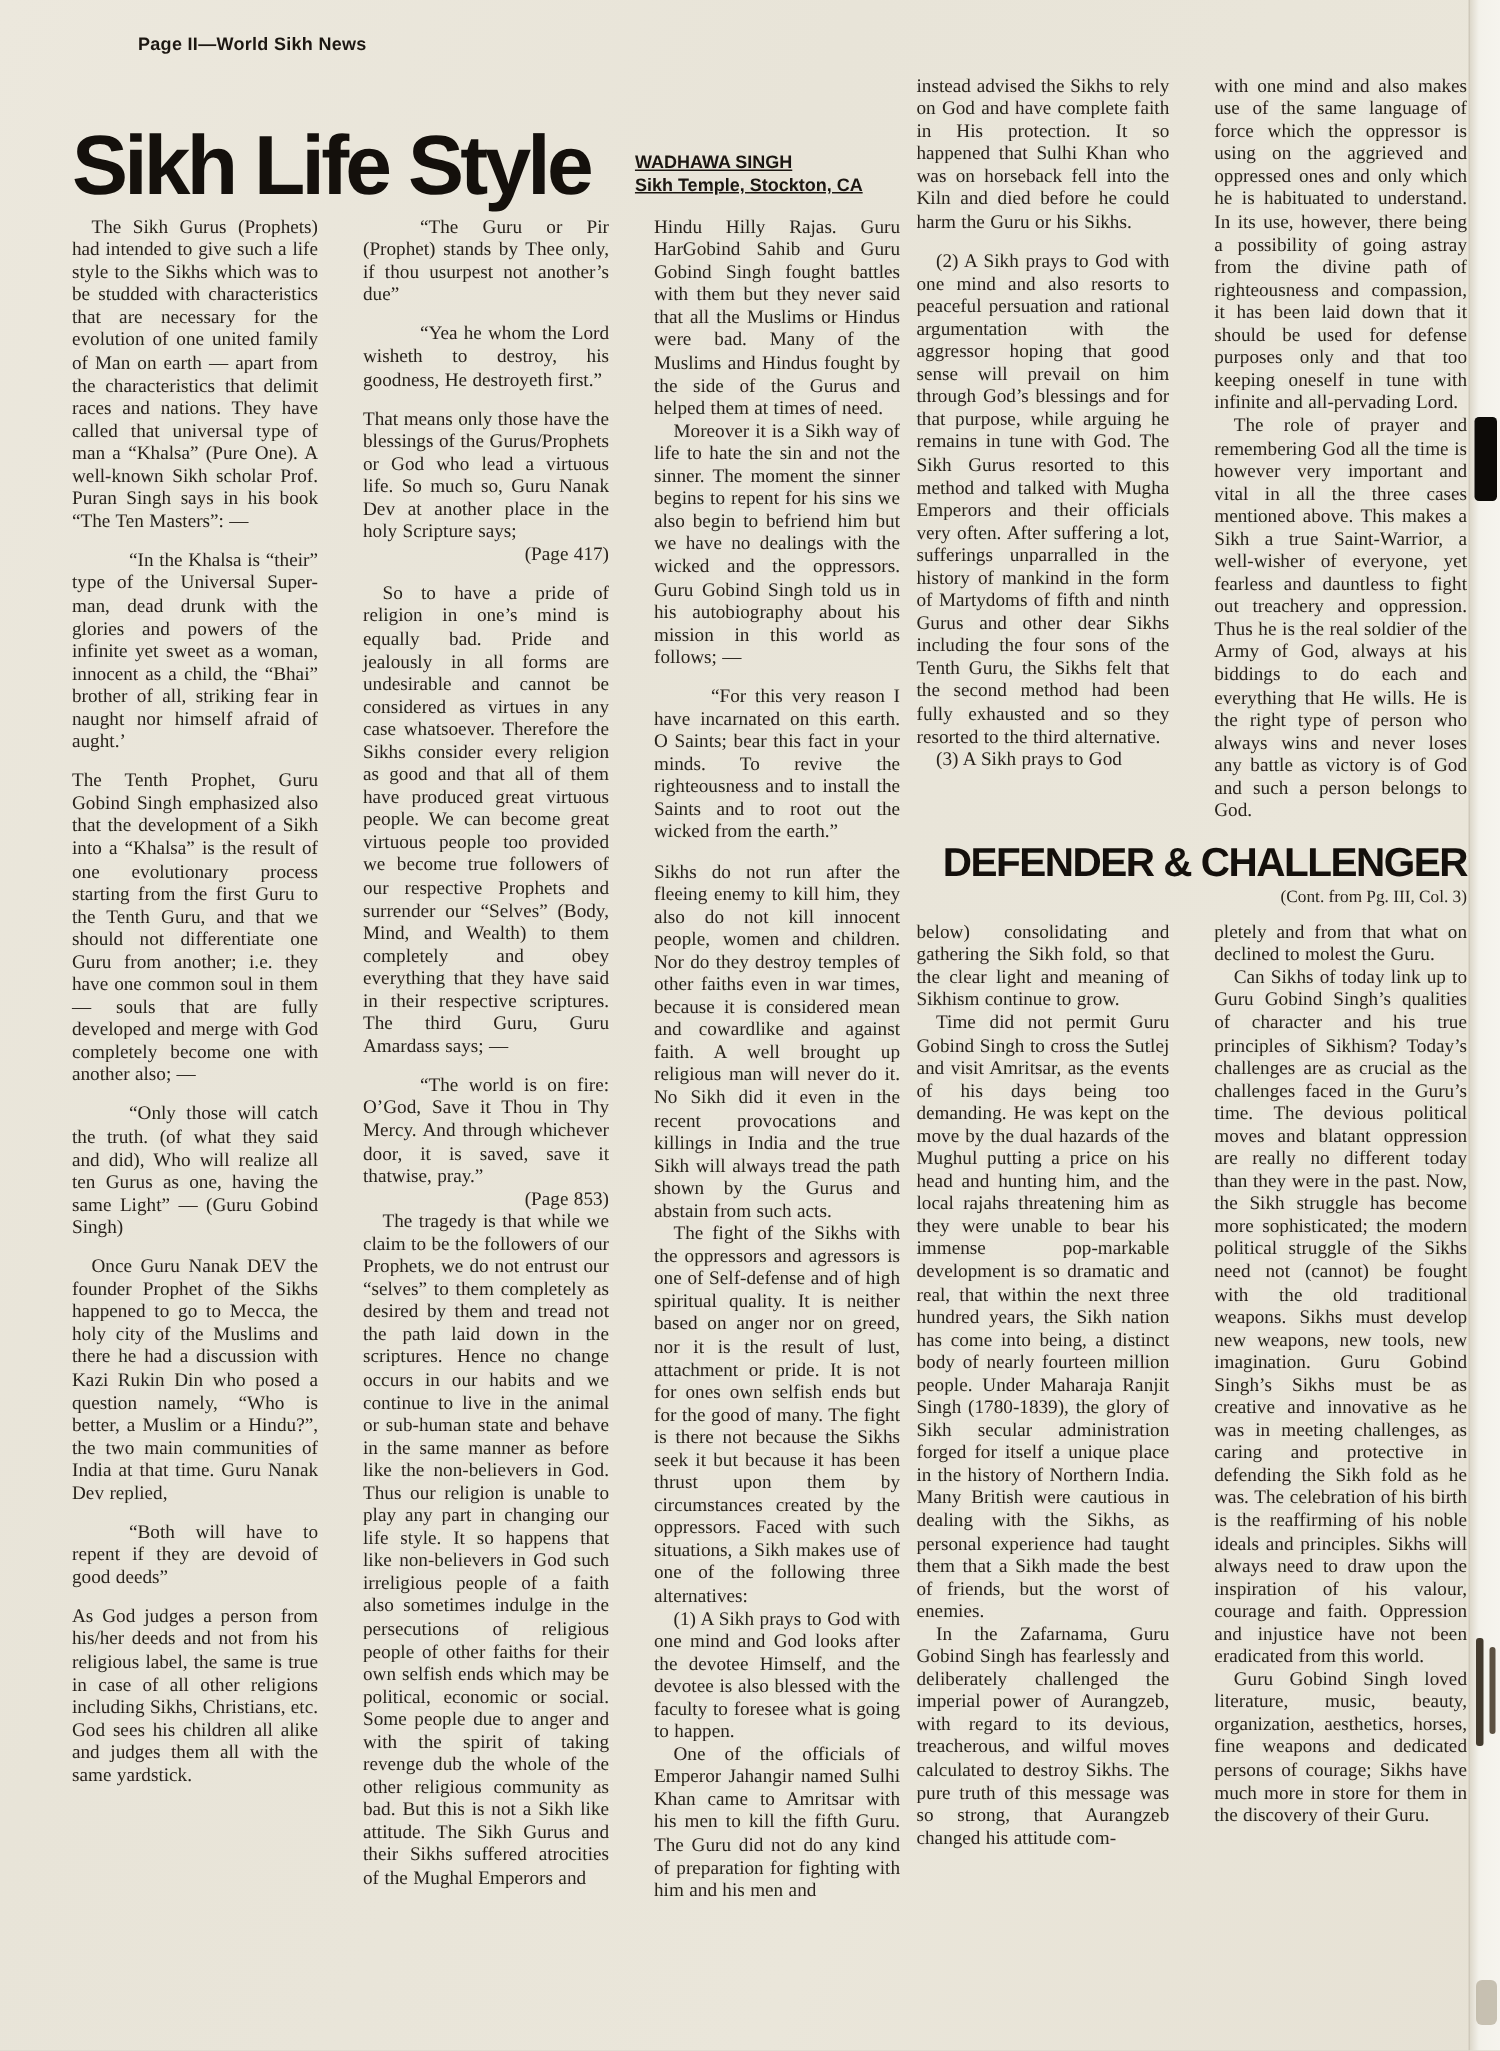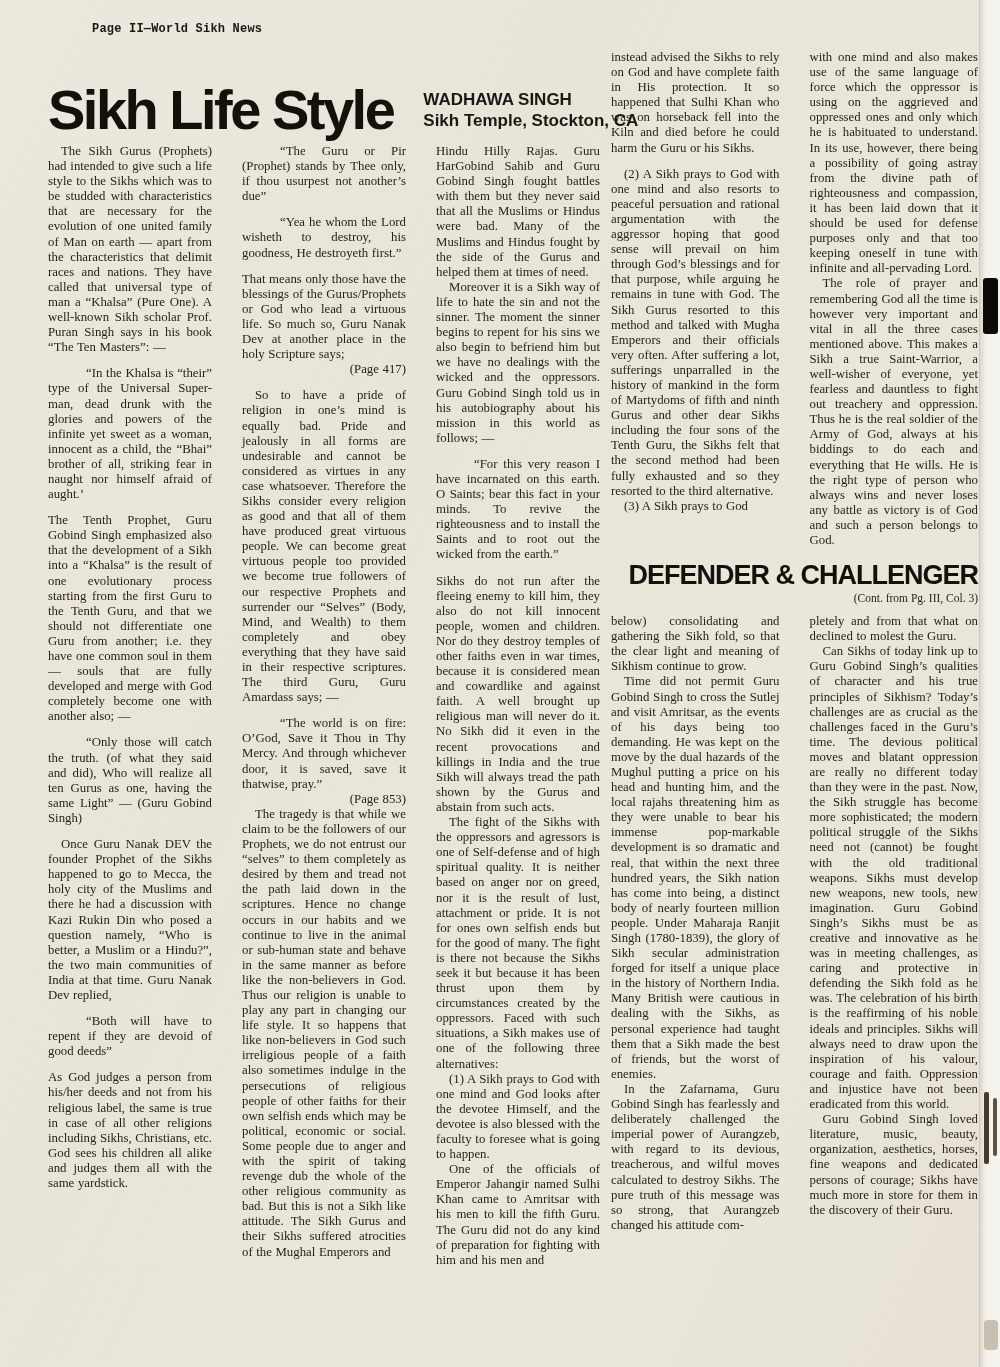--- a/index.html
+++ b/index.html
@@ -8,40 +8,40 @@
     font-family:"Liberation Serif",serif;
     background:#d8d4c9;
   }
   .page{
     position:relative;width:1000px;height:1367px;overflow:hidden;
     background:linear-gradient(115deg,#ece8dd 0%,#e8e4d8 35%,#eae6da 70%,#e6e1d4 100%);
     color:#25201a;
   }
   .page-label{
     position:absolute;left:48px;top:22px;
-    font-family:Liberation Mono, monospace;
+    font-family:Liberation Sans, sans-serif;
     font-weight:bold;font-size:12px;letter-spacing:.2px;color:#1c1712;padding-left:44px;
   }
   .content{
     position:absolute;left:48px;top:50px;width:930px;
     display:flex;gap:11px;
   }
   .left-section{width:552px;flex:0 0 552px;}
   .right-section{flex:1;display:flex;flex-direction:column;}
   .masthead{
     height:84px;display:flex;align-items:flex-end;gap:30px;margin-bottom:10px;
   }
   .title{
     margin:0;font-family:"Liberation Sans",sans-serif;
     font-weight:bold;font-size:56px;line-height:.88;letter-spacing:-2.5px;
     color:#14100c;white-space:nowrap;
   }
   .byline{
     font-family:"Liberation Sans",sans-serif;font-weight:bold;
-    font-size:17px;line-height:1.25;color:#1c1712;padding-bottom:3px;white-space:nowrap;
+    font-size:12px;line-height:1.25;color:#1c1712;padding-bottom:3px;white-space:nowrap;text-decoration:underline;
   }
   .cols{display:flex;gap:30px;}
   .col{flex:1;min-width:0;}
   .para{
     margin:0;text-align:justify;
     font-size:12.8px;line-height:1.18;color:#29231c;
     word-spacing:.4px;
   }
   .para.gap{margin-top:11px;}
   .para.indent{text-indent:13px;}

